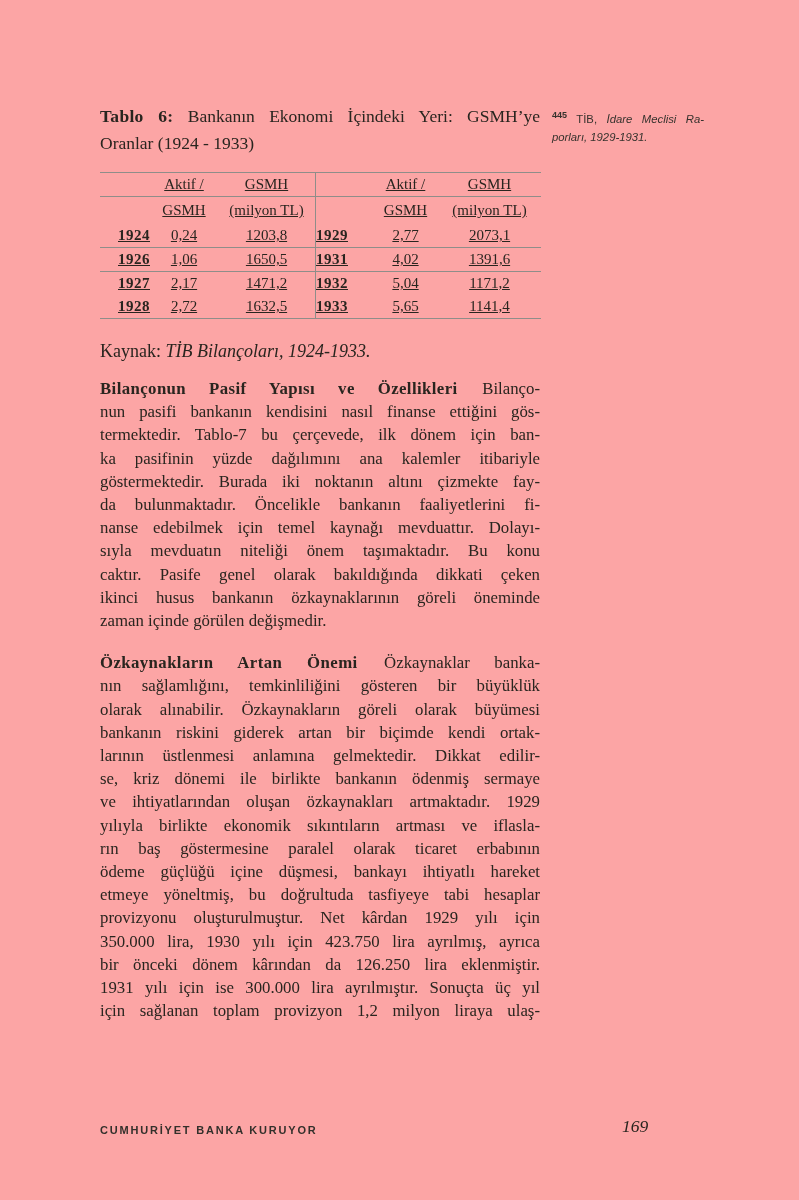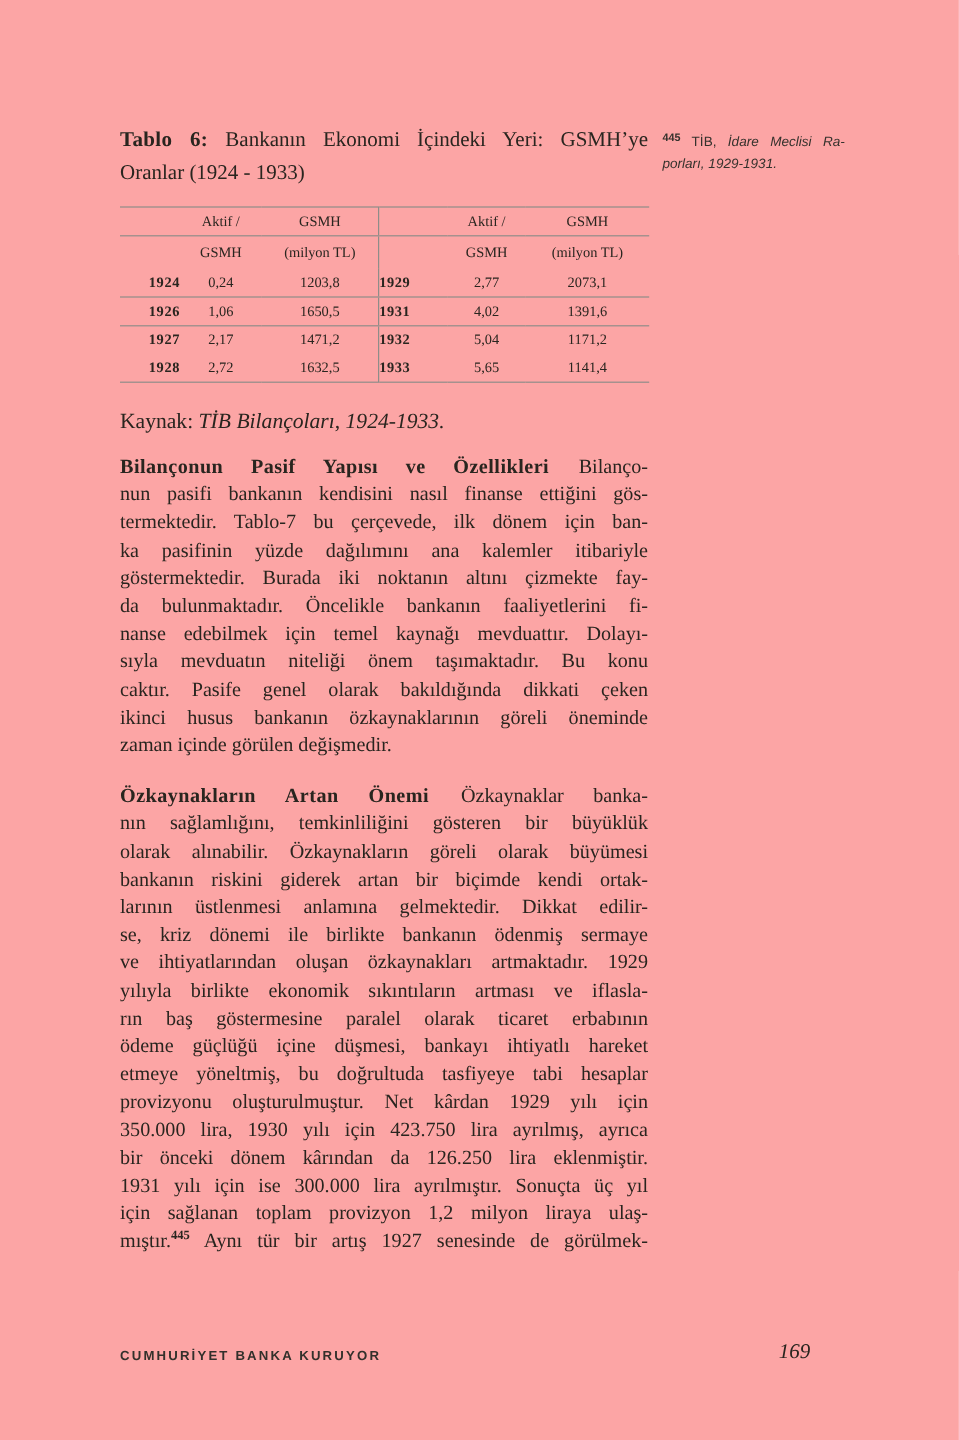--- a/index.html
+++ b/index.html
@@ -13,21 +13,21 @@
   .title b{letter-spacing:.3px;}
   
   .sidenote{position:absolute;left:552px;top:110px;width:152px;
     font-family:"Liberation Sans",sans-serif;font-size:11.3px;line-height:18px;color:#36322d;}
   .sidenote .jline{text-align:justify;text-align-last:justify;}
   .sidenote sup{font-weight:bold;font-size:9px;vertical-align:super;line-height:0;}
   .sidenote i{font-style:italic;}
   
   .tablewrap{position:absolute;left:100px;top:172px;width:440px;}
   table.datatable{border-collapse:collapse;table-layout:fixed;width:440px;
-    border-top:1px solid #8f8d89;border-bottom:1px solid #8f8d89;font-size:12px;}
+    border-top:1px solid #8f8d89;border-bottom:1px solid #8f8d89;font-size:15px;text-decoration:underline;}
   table.datatable td{padding:0;vertical-align:middle;white-space:nowrap;}
   td.c-year{width:50px;text-align:right;padding-left:3px;font-weight:bold;letter-spacing:.5px;}
   td.c-ratio{width:68px;text-align:center;}
   td.c-gsmh{width:97px;text-align:center;}
   td.c-year2{width:57px;text-align:left;padding-left:16px;font-weight:bold;letter-spacing:.5px;border-left:1px solid #8f8d89;}
   td.c-ratio2{width:65px;text-align:center;}
   td.c-gsmh2{width:103px;text-align:center;}
   tr.hdr1 td{height:23px;border-bottom:1px solid #8f8d89;font-weight:normal;}
   tr.hdr1 td.c-year2{font-weight:normal;}
   tr.hdr2 td{height:27px;font-weight:normal;}
@@ -42,21 +42,21 @@
   .para{margin:0 0 0 0;}
   .para + .para{margin-top:19px;}
   .para .pline{min-height:23.2px;}
   .para .jline{text-align:justify;text-align-last:justify;}
   .phead{font-weight:bold;letter-spacing:.4px;padding-right:2px;}
   .para sup{font-weight:bold;font-size:10.5px;vertical-align:super;line-height:0;}
   
   .running-head{position:absolute;left:100px;top:1124px;
     font-family:"Liberation Sans",sans-serif;font-weight:bold;font-size:11px;
     letter-spacing:1.8px;color:#33302b;}
-  .page-number{position:absolute;right:97px;top:1116px;width:80px;text-align:center;
+  .page-number{position:absolute;right:97px;top:1116px;width:80px;text-align:left;
     font-style:italic;font-size:17.5px;color:#29251f;}
 </style>
 </head>
 <body>
 
 <div class="page">
 
   <div class="title">
     <div class="jline"><b>Tablo 6:</b> <span>Bankanın Ekonomi İçindeki Yeri: GSMH’ye</span></div>
     <div>Oranlar (1924 - 1933)</div>
@@ -151,20 +151,19 @@
         <div class="pline jline">ve ihtiyatlarından oluşan özkaynakları artmaktadır. 1929</div>
         <div class="pline jline">yılıyla birlikte ekonomik sıkıntıların artması ve iflasla-</div>
         <div class="pline jline">rın baş göstermesine paralel olarak ticaret erbabının</div>
         <div class="pline jline">ödeme güçlüğü içine düşmesi, bankayı ihtiyatlı hareket</div>
         <div class="pline jline">etmeye yöneltmiş, bu doğrultuda tasfiyeye tabi hesaplar</div>
         <div class="pline jline">provizyonu oluşturulmuştur. Net kârdan 1929 yılı için</div>
         <div class="pline jline">350.000 lira, 1930 yılı için 423.750 lira ayrılmış, ayrıca</div>
         <div class="pline jline">bir önceki dönem kârından da 126.250 lira eklenmiştir.</div>
         <div class="pline jline">1931 yılı için ise 300.000 lira ayrılmıştır. Sonuçta üç yıl</div>
         <div class="pline jline">için sağlanan toplam provizyon 1,2 milyon liraya ulaş-</div>
-        <div class="pline jline">mıştır.<sup>445</sup> Aynı tür bir artış 1927 senesinde de görülmek-</div>
       </div>
     </div>
 
   <div class="running-head">CUMHURİYET BANKA KURUYOR</div>
   <div class="page-number">169</div>
 
 </div>
 
 </body></html>

